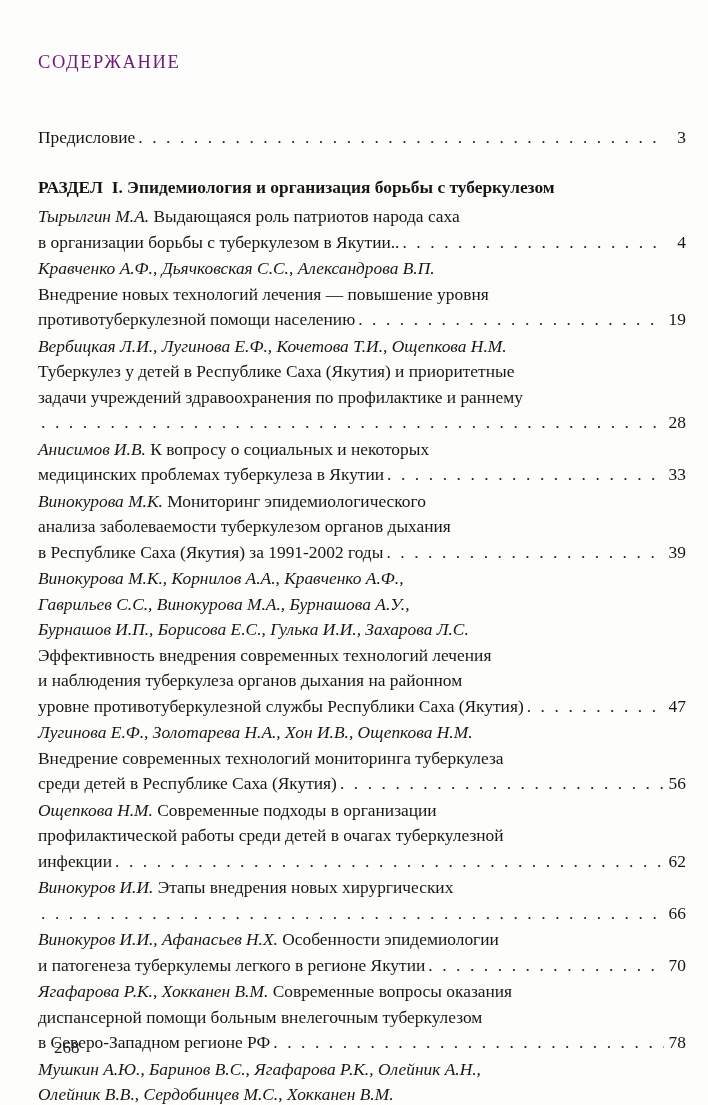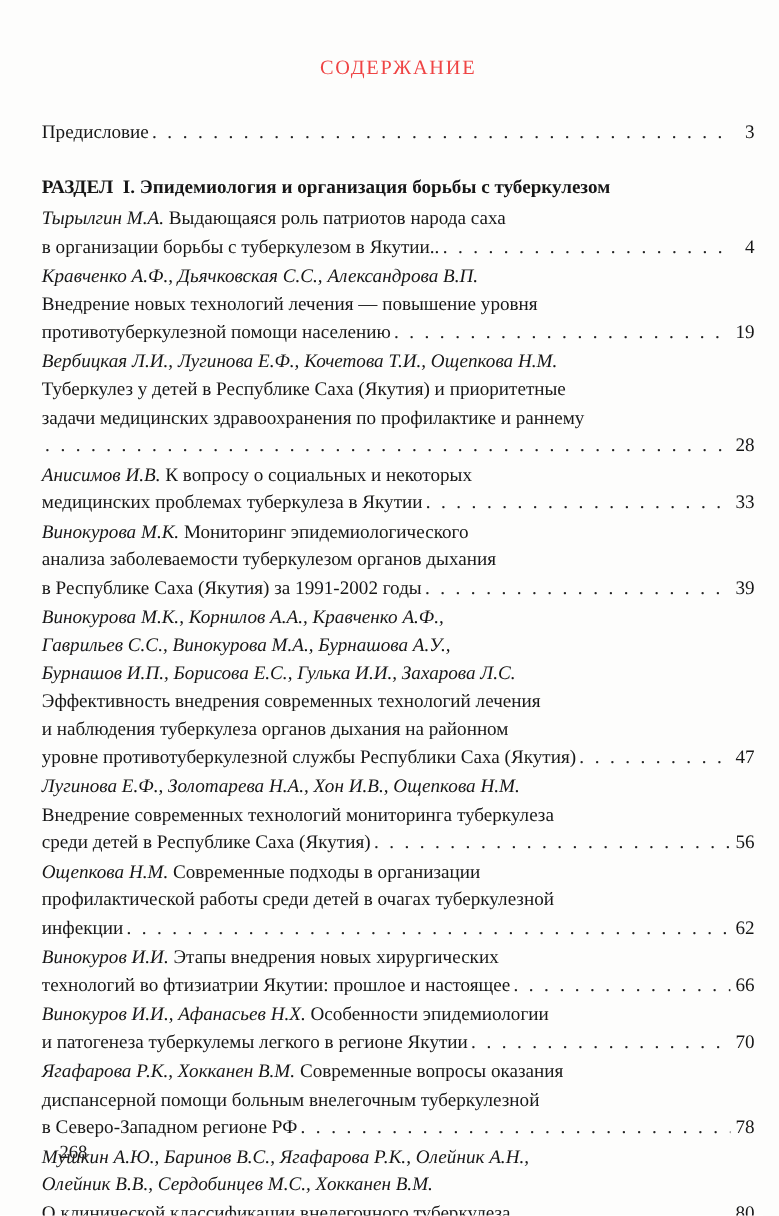--- a/index.html
+++ b/index.html
@@ -22,26 +22,25 @@
     height: 1105px;
     background: #fdfdfc;
   }
   .content {
     position: absolute;
     left: 38px;
     top: 52px;
     width: 648px;
   }
   .page-title {
-    text-align: center;
     font-size: 18.5px;
     letter-spacing: 1.6px;
-    margin: 0 0 34px 0;
+    margin: 0 0 52px 0;
     font-weight: normal;
-    color: #ef4444;
+    color: #701a75;
   }
   .entry {
     margin-bottom: 1px;
     font-size: 17.4px;
     line-height: 25.5px;
   }
   .auth {
     font-style: italic;
   }
   .sect {
@@ -142,21 +141,21 @@
             <span class="lead-txt"><span class="auth">Вербицкая Л.И., Лугинова Е.Ф., Кочетова Т.И., Ощепкова Н.М.</span></span>
             <span class="dots">. . . . . . . . . . . . . . . . . . . . . . . . . . . . . . . . . . . . . . . . . . . . . . . . . . . . . . . . . . . . . . . . . . . . . . . . . . . . . . . . . . . . . . . . . . . . . . . . . . . . . . . . . . . . . . . . . . . . . . . </span>
             <span class="pg"></span>
           </div>
           <div class="leader-line nodots">
             <span class="lead-txt"><span>Туберкулез у детей в Республике Саха (Якутия) и приоритетные</span></span>
             <span class="dots">. . . . . . . . . . . . . . . . . . . . . . . . . . . . . . . . . . . . . . . . . . . . . . . . . . . . . . . . . . . . . . . . . . . . . . . . . . . . . . . . . . . . . . . . . . . . . . . . . . . . . . . . . . . . . . . . . . . . . . . </span>
             <span class="pg"></span>
           </div>
           <div class="leader-line nodots">
-            <span class="lead-txt"><span>задачи медицинских здравоохранения по профилактике и раннему</span></span>
+            <span class="lead-txt"><span>задачи учреждений здравоохранения по профилактике и раннему</span></span>
             <span class="dots">. . . . . . . . . . . . . . . . . . . . . . . . . . . . . . . . . . . . . . . . . . . . . . . . . . . . . . . . . . . . . . . . . . . . . . . . . . . . . . . . . . . . . . . . . . . . . . . . . . . . . . . . . . . . . . . . . . . . . . . </span>
             <span class="pg"></span>
           </div>
           <div class="leader-line">
             <span class="dots">. . . . . . . . . . . . . . . . . . . . . . . . . . . . . . . . . . . . . . . . . . . . . . . . . . . . . . . . . . . . . . . . . . . . . . . . . . . . . . . . . . . . . . . . . . . . . . . . . . . . . . . . . . . . . . . . . . . . . . . </span>
             <span class="pg">28</span>
           </div>
         </div>
         <div class="entry">
           <div class="leader-line nodots">
@@ -253,21 +252,20 @@
             <span class="pg">62</span>
           </div>
         </div>
         <div class="entry">
           <div class="leader-line nodots">
             <span class="lead-txt"><span class="auth">Винокуров И.И. </span><span>Этапы внедрения новых хирургических</span></span>
             <span class="dots">. . . . . . . . . . . . . . . . . . . . . . . . . . . . . . . . . . . . . . . . . . . . . . . . . . . . . . . . . . . . . . . . . . . . . . . . . . . . . . . . . . . . . . . . . . . . . . . . . . . . . . . . . . . . . . . . . . . . . . . </span>
             <span class="pg"></span>
           </div>
           <div class="leader-line">
-            <span class="lead-txt"><span>технологий во фтизиатрии Якутии: прошлое и настоящее</span></span>
             <span class="dots">. . . . . . . . . . . . . . . . . . . . . . . . . . . . . . . . . . . . . . . . . . . . . . . . . . . . . . . . . . . . . . . . . . . . . . . . . . . . . . . . . . . . . . . . . . . . . . . . . . . . . . . . . . . . . . . . . . . . . . . </span>
             <span class="pg">66</span>
           </div>
         </div>
         <div class="entry">
           <div class="leader-line nodots">
             <span class="lead-txt"><span class="auth">Винокуров И.И., Афанасьев Н.Х. </span><span>Особенности эпидемиологии</span></span>
             <span class="dots">. . . . . . . . . . . . . . . . . . . . . . . . . . . . . . . . . . . . . . . . . . . . . . . . . . . . . . . . . . . . . . . . . . . . . . . . . . . . . . . . . . . . . . . . . . . . . . . . . . . . . . . . . . . . . . . . . . . . . . . </span>
             <span class="pg"></span>
           </div>
@@ -277,21 +275,21 @@
             <span class="pg">70</span>
           </div>
         </div>
         <div class="entry">
           <div class="leader-line nodots">
             <span class="lead-txt"><span class="auth">Ягафарова Р.К., Хокканен В.М. </span><span>Современные вопросы оказания</span></span>
             <span class="dots">. . . . . . . . . . . . . . . . . . . . . . . . . . . . . . . . . . . . . . . . . . . . . . . . . . . . . . . . . . . . . . . . . . . . . . . . . . . . . . . . . . . . . . . . . . . . . . . . . . . . . . . . . . . . . . . . . . . . . . . </span>
             <span class="pg"></span>
           </div>
           <div class="leader-line nodots">
-            <span class="lead-txt"><span>диспансерной помощи больным внелегочным туберкулезной</span></span>
+            <span class="lead-txt"><span>диспансерной помощи больным внелегочным туберкулезом</span></span>
             <span class="dots">. . . . . . . . . . . . . . . . . . . . . . . . . . . . . . . . . . . . . . . . . . . . . . . . . . . . . . . . . . . . . . . . . . . . . . . . . . . . . . . . . . . . . . . . . . . . . . . . . . . . . . . . . . . . . . . . . . . . . . . </span>
             <span class="pg"></span>
           </div>
           <div class="leader-line">
             <span class="lead-txt"><span>в Северо-Западном регионе РФ</span></span>
             <span class="dots">. . . . . . . . . . . . . . . . . . . . . . . . . . . . . . . . . . . . . . . . . . . . . . . . . . . . . . . . . . . . . . . . . . . . . . . . . . . . . . . . . . . . . . . . . . . . . . . . . . . . . . . . . . . . . . . . . . . . . . . </span>
             <span class="pg">78</span>
           </div>
         </div>
         <div class="entry">

